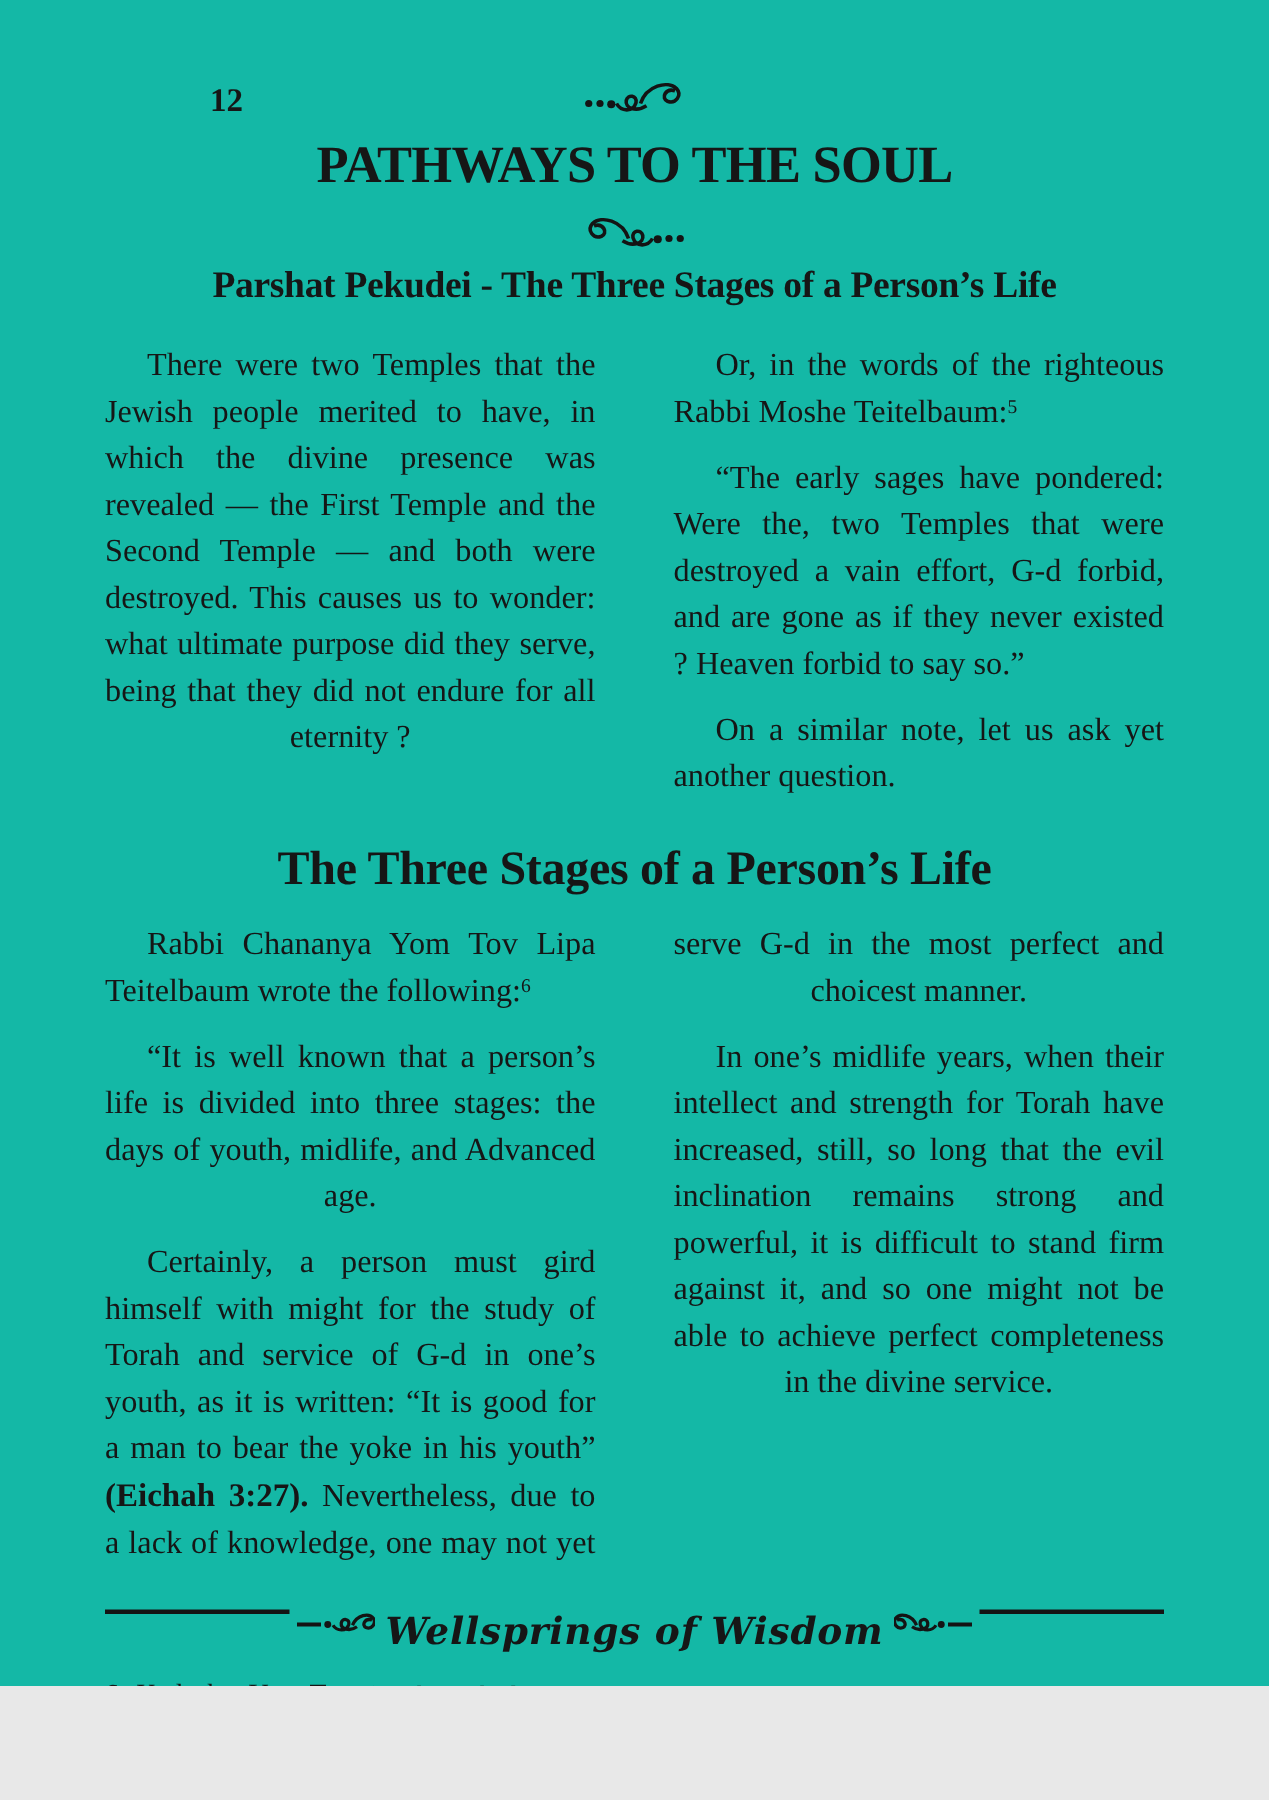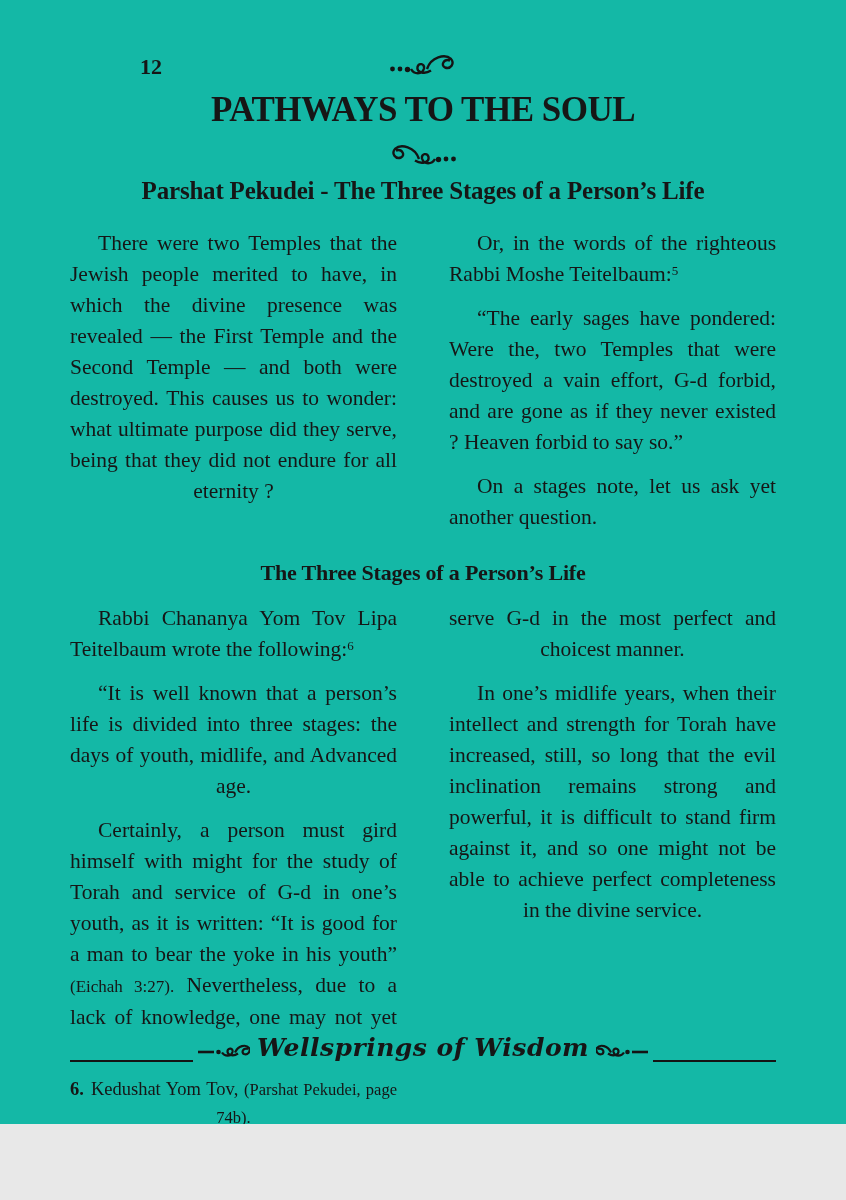--- a/index.html
+++ b/index.html
@@ -43,30 +43,31 @@
   .bp {
     font-size:21.5px; line-height:31px;
     text-align:justify; text-indent:28px;
     margin-bottom:13px;
   }
   .bp:last-child { margin-bottom:0; }
   .center-last { text-align-last:center; }
   .full-last { text-align-last:justify; }
   .no-indent { text-indent:0; }
   sup.fn-mark { font-size:13px; line-height:0; vertical-align:6px; }
-  .inline-ref { font-size:17px; }
+  .inline-ref { font-size:22px;font-weight:bold; }
 
   .section-heading {
-    text-align:center; font-size:22px; font-weight:bold;
+    text-align:center; font-size:32px; font-weight:bold;
     margin-top:27px; margin-bottom:17px; letter-spacing:-0.2px;
   }
 
   
   .divider {
-    display:flex; align-items:flex-end; gap:5px;
+    margin-top:29px;
+    display:flex; align-items:flex-start; gap:5px;
   }
   .rule { flex:1; height:2.5px; background:#141414; }
   .divider-title {
     font-family:"DejaVu Serif", serif;
     font-style:italic; font-weight:bold;
     font-size:25px; white-space:nowrap; padding:0 2px;
     letter-spacing:0.5px;
   }
   .notes { margin-top:14px; }
   .fp {
@@ -105,21 +106,21 @@
       <div class="subtitle">Parshat Pekudei - The Three Stages of a Person’s Life</div>
     </div>
 
     <div class="two-col intro">
       <div class="col">
         <p class="bp center-last">There were two Temples that the Jewish people merited to have, in which the divine presence was revealed — the First Temple and the Second Temple — and both were destroyed. This causes us to wonder: what ultimate purpose did they serve, being that they did not endure for all eternity ?</p>
       </div>
       <div class="col">
         <p class="bp"><span>Or, in the words of the righteous Rabbi Moshe Teitelbaum:</span><sup class="fn-mark">5</sup></p>
         <p class="bp">“The early sages have pondered: Were the, two Temples that were destroyed a vain effort, G-d forbid, and are gone as if they never existed ? Heaven forbid to say so.”</p>
-        <p class="bp">On a stages note, let us ask yet another question.</p>
+        <p class="bp">On a similar note, let us ask yet another question.</p>
       </div>
     </div>
 
     <h2 class="section-heading">The Three Stages of a Person’s Life</h2>
 
     <div class="two-col">
       <div class="col">
         <p class="bp"><span>Rabbi Chananya Yom Tov Lipa Teitelbaum wrote the following:</span><sup class="fn-mark">6</sup></p>
         <p class="bp center-last">“It is well known that a person’s life is divided into three stages: the days of youth, midlife, and Advanced age.</p>
         <p class="bp full-last"><span>Certainly, a person must gird himself with might for the study of Torah and service of G-d in one’s youth, as it is written: “It is good for a man to bear the yoke in his youth”</span> <span class="inline-ref">(Eichah 3:27).</span> <span>Nevertheless, due to a lack of knowledge, one may not yet</span></p>

